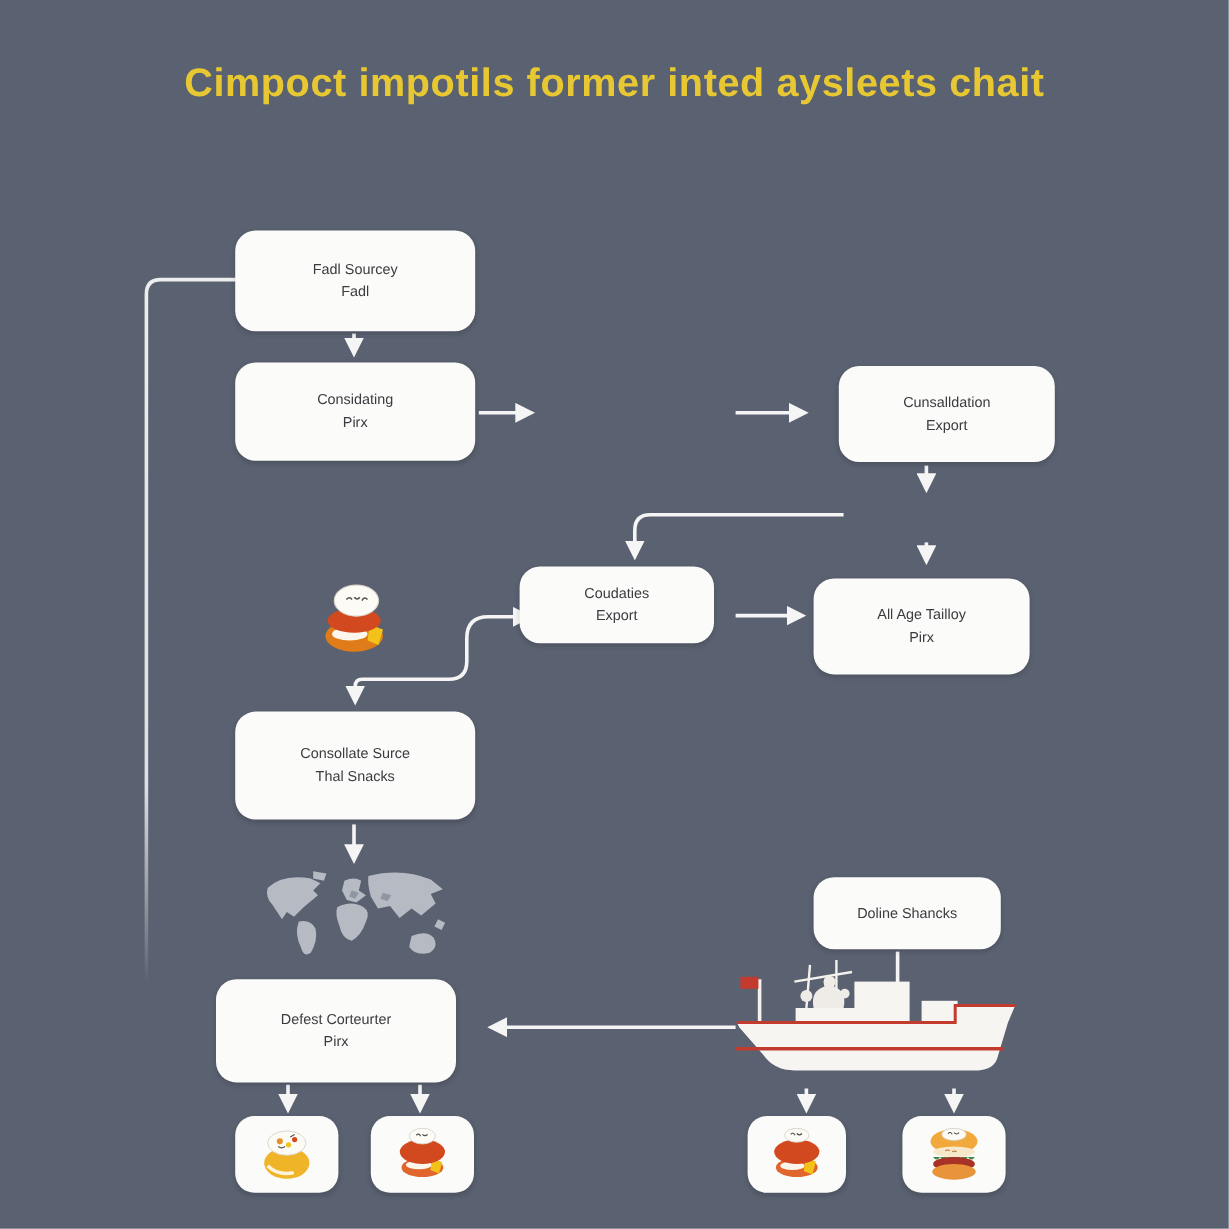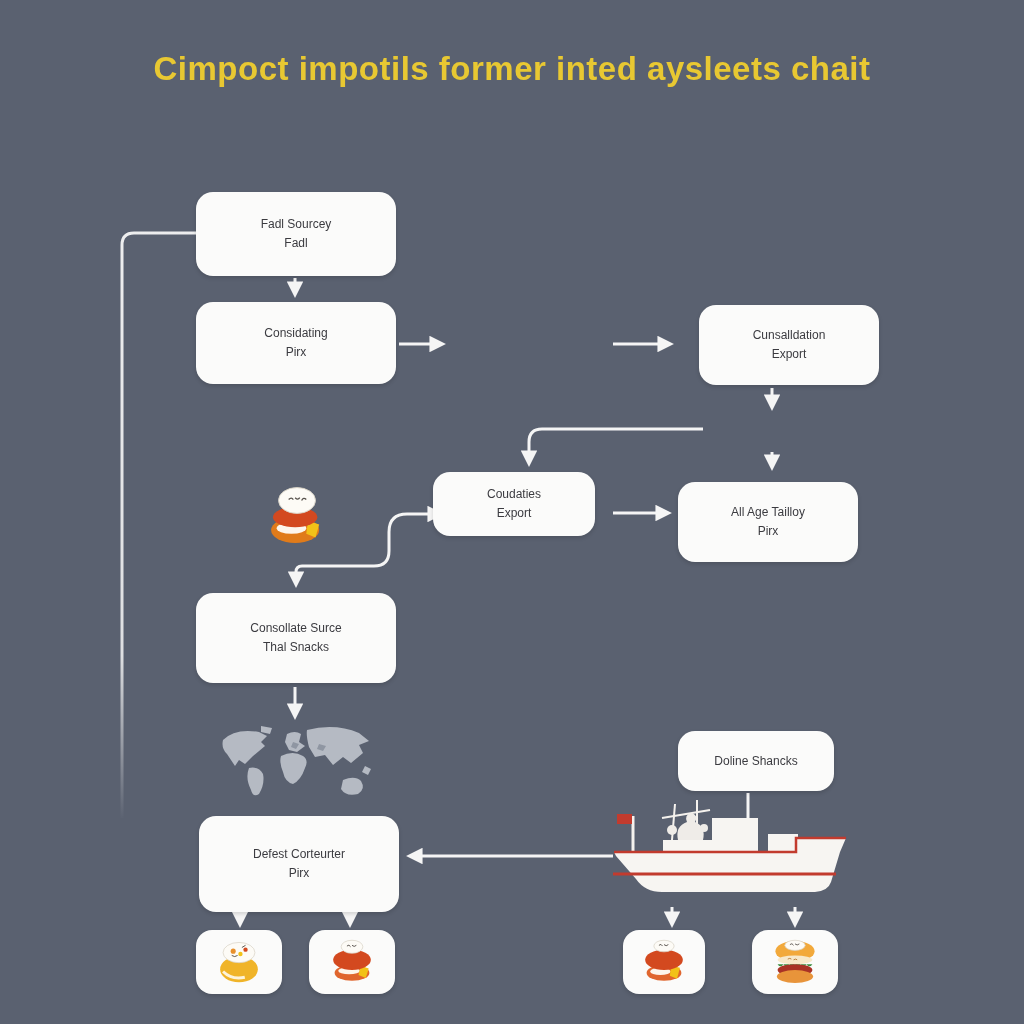--- a/index.html
+++ b/index.html
@@ -36,21 +36,21 @@
   .node.small{border-radius:14px;font-size:14px;line-height:1.2;}
   #n-fadl       {left:196px; top:192px; width:200px; height:84px;}
   #n-considating{left:196px; top:302px; width:200px; height:82px;}
   #n-comptite   {left:449px; top:305px; width:162px; height:78px;}
   #n-cunsall    {left:678px; top:305px; width:180px; height:80px;margin-left:21px;}
   #n-twelfth    {left:705px; top:413px; width:138px; height:37px;}
   #n-coudaties  {left:433px; top:472px; width:162px; height:64px;}
   #n-allage     {left:678px; top:472px; width:180px; height:80px;margin-top:10px;}
   #n-consollate {left:196px; top:593px; width:200px; height:90px;}
   #n-doline     {left:678px; top:731px; width:156px; height:60px;}
-  #n-defest     {left:199px; top:816px; width:200px; height:96px;}
+  #n-defest     {left:180px; top:816px; width:200px; height:86px;}
   .foodbox{
     position:absolute;
     background:#fbfbfa;
     border-radius:16px;
     box-shadow:0 2px 4px rgba(0,0,0,.15);
     display:flex;align-items:center;justify-content:center;
   }
   #f1{left:196px; top:930px; width:86px; height:64px;}
   #f2{left:309px; top:930px; width:86px; height:64px;}
   #f3{left:623px; top:930px; width:82px; height:64px;}

